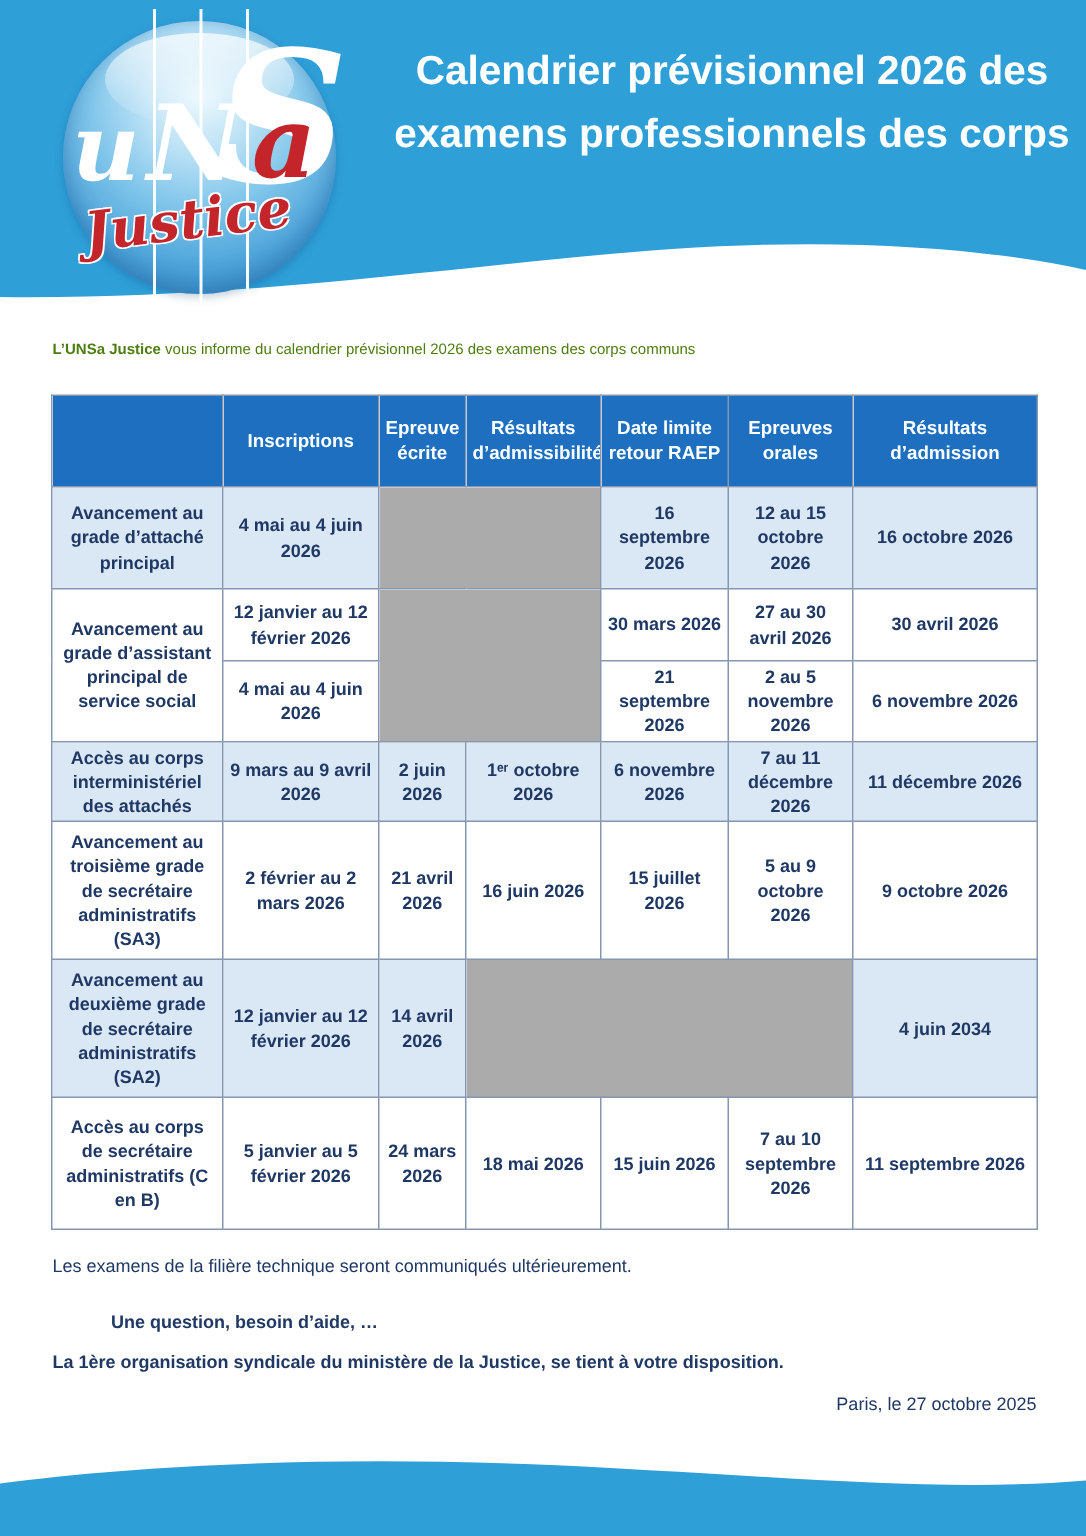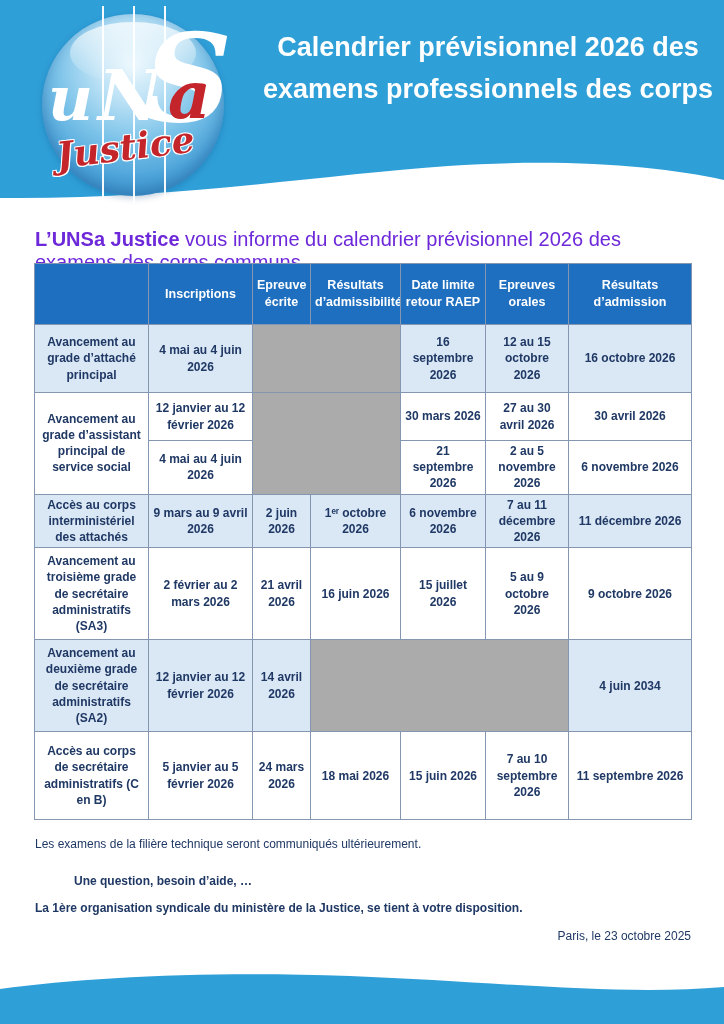--- a/index.html
+++ b/index.html
@@ -30,21 +30,21 @@
   .logo-letter{position:absolute;font-family:"DejaVu Serif", serif;font-style:italic;font-weight:bold;color:#ffffff;}
   .logo-u{top:48px;left:6px;font-size:62px;}
   .logo-n{top:40px;left:56px;font-size:70px;}
   .logo-s{top:-8px;left:102px;font-size:122px;}
   .logo-a{top:42px;left:126px;font-size:66px;color:#c4252b;}
   .logo-justice{
     top:112px;left:14px;font-size:36px;color:#c4252b;transform:rotate(-7deg);
     text-shadow:-1px -1px 0 #fff,1px -1px 0 #fff,-1px 1px 0 #fff,1px 1px 0 #fff;
   }
   
-  .intro{position:absolute;top:228px;left:35px;width:660px;font-size:20px;color:#6d28d9;}
+  .intro{position:absolute;top:228px;left:35px;width:660px;font-size:10px;color:#4d7c0f;}
   .intro b{font-weight:bold;}
   
   table.cal{
     position:absolute;top:263px;left:34px;width:657px;
     border-collapse:collapse;table-layout:fixed;
   }
   table.cal th, table.cal td{
     border:1px solid #8496b0;text-align:center;vertical-align:middle;
     font-weight:bold;font-size:12px;line-height:1.35;color:#1f3864;
     padding:2px 4px;overflow:hidden;
@@ -168,19 +168,19 @@
           <td class="white">15 juin 2026</td>
           <td class="white">7 au 10 septembre 2026</td>
           <td class="white">11 septembre 2026</td>
         </tr>
       </tbody>
   </table>
 
   <div class="note">Les examens de la filière technique seront communiqués ultérieurement.</div>
   <div class="q1">Une question, besoin d’aide, …</div>
   <div class="q2">La 1ère organisation syndicale du ministère de la Justice, se tient à votre disposition.</div>
-  <div class="place-date">Paris, le 23 octobre 2025</div>
+  <div class="place-date">Paris, le 27 octobre 2025</div>
 
   <svg class="ftr-wave" viewBox="0 0 724 55" preserveAspectRatio="none">
     <path d="M0,20 C90,8 210,2 350,7 C500,13 620,27 724,18 V55 H0 Z" fill="#2f9fd8"></path>
   </svg>
 
 </div>
 
 </body></html>

